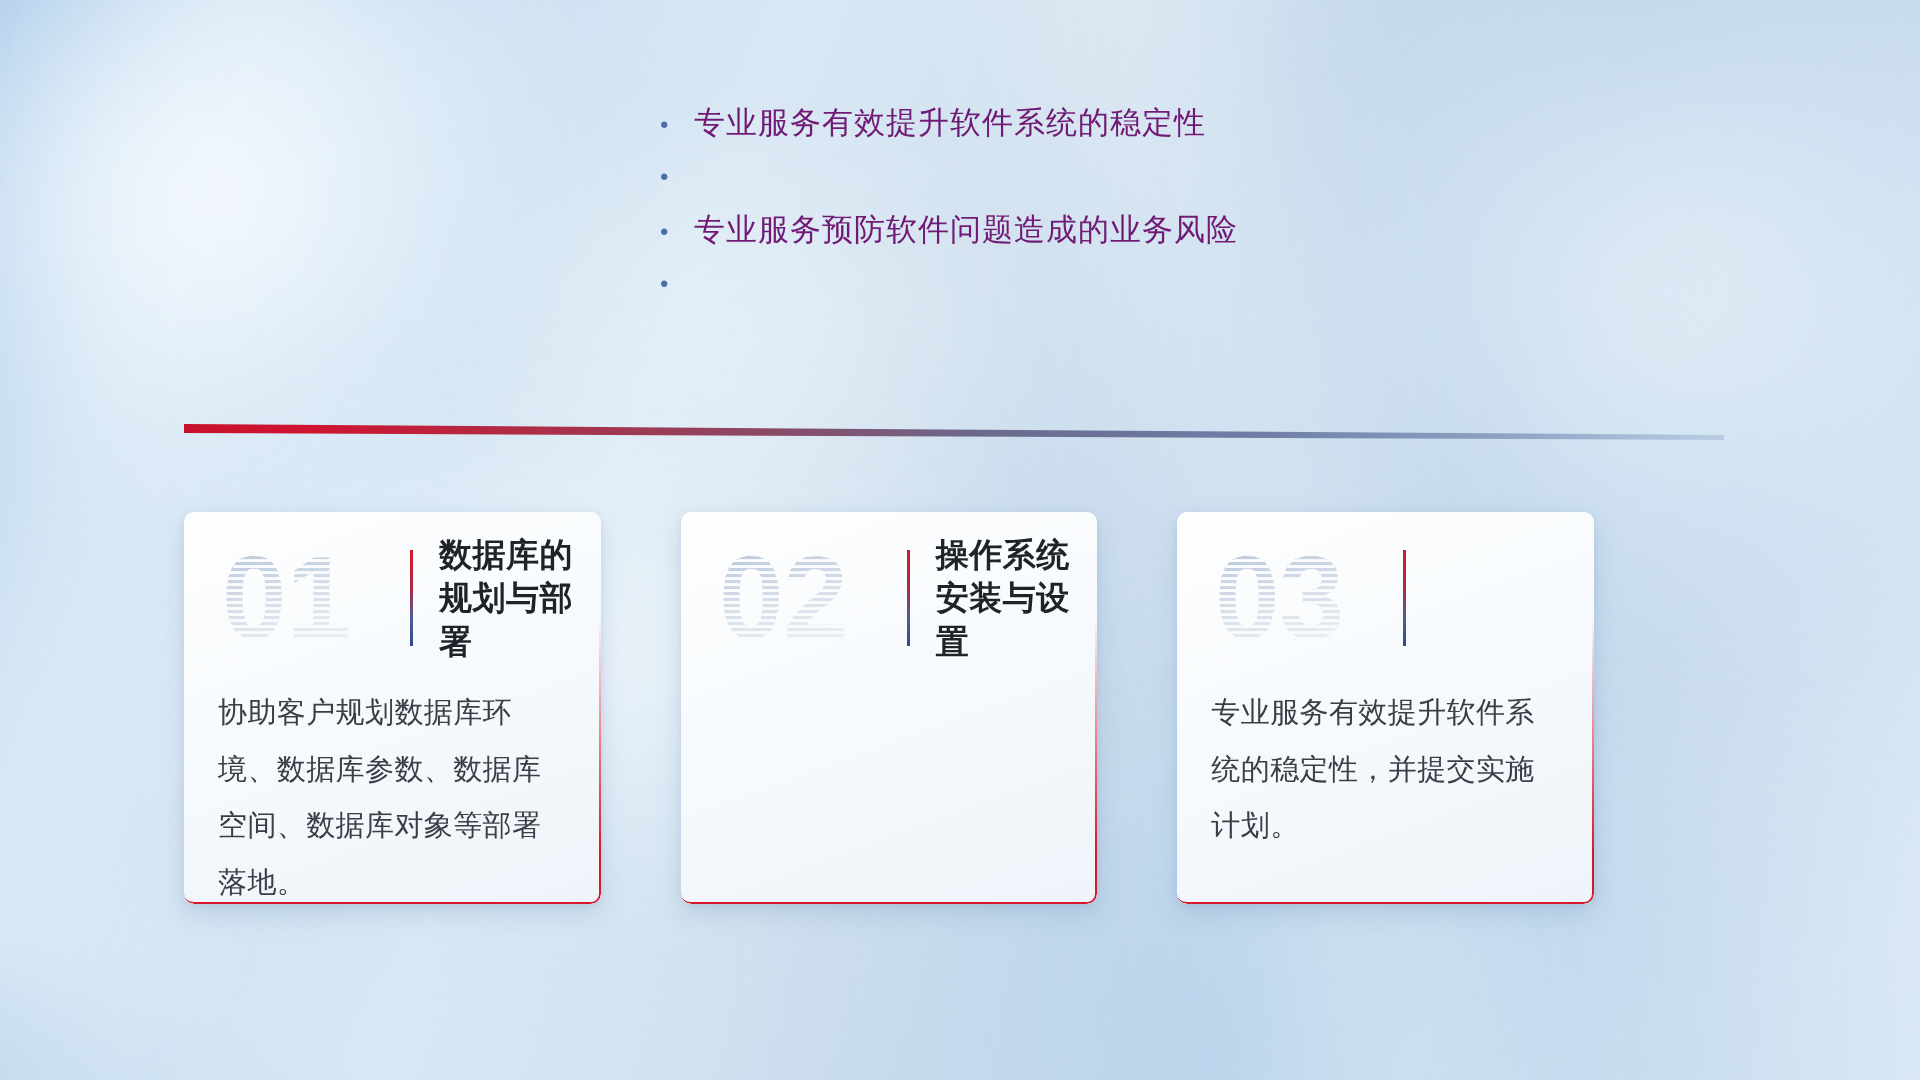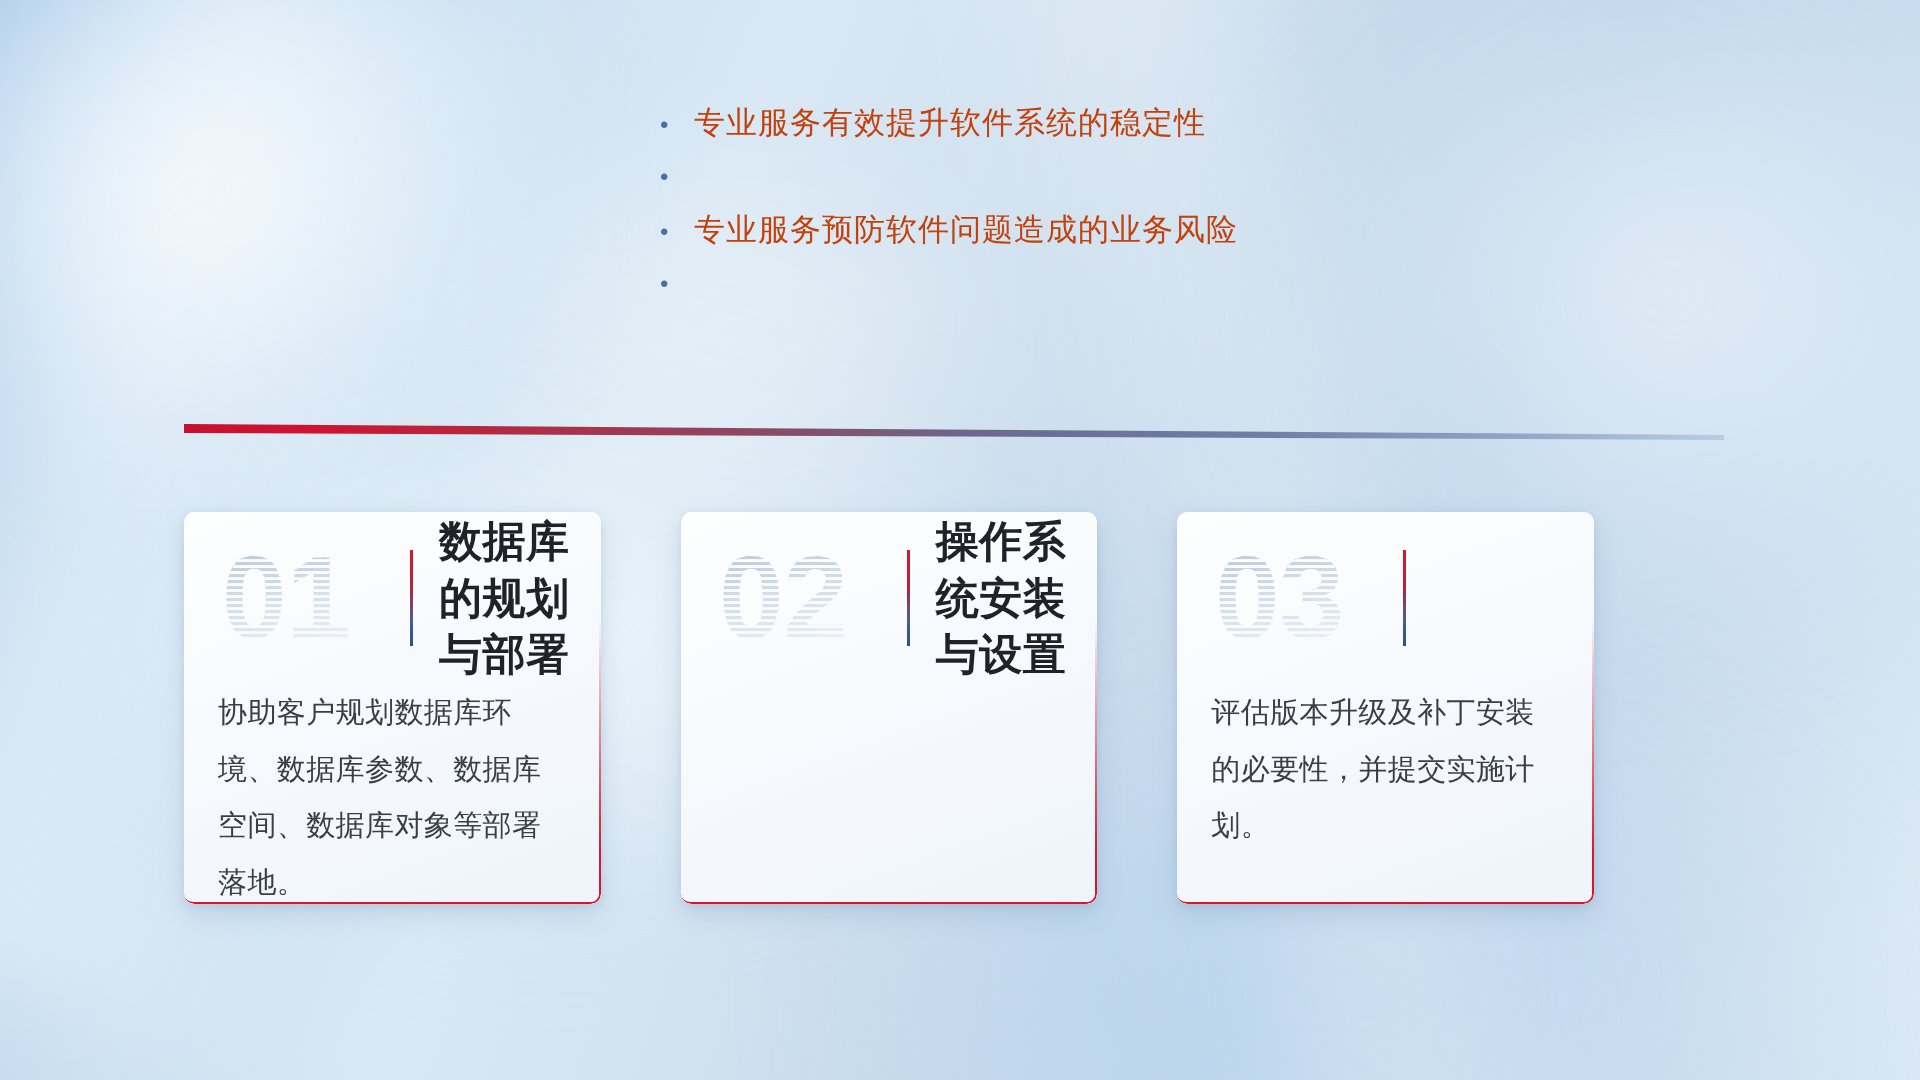--- a/index.html
+++ b/index.html
@@ -48,21 +48,21 @@
     background:radial-gradient(ellipse 120% 110% at 50% 45%,rgba(255,255,255,0) 55%,rgba(150,185,218,.30) 100%); }
 
   
   #content{ position:relative; z-index:2; width:1920px; height:1080px; }
 
   
   .bullets{ position:absolute; left:660px; top:104px; }
   .bullet-row{ display:flex; align-items:baseline; margin-bottom:22px; }
   .bullet-dot{ width:34px; flex:0 0 34px; color:#4a6fa8; font-size:24px; line-height:1; }
   .bullet-text{
-    font-size:31px; line-height:1.25; color:#c2410c; letter-spacing:1px;
+    font-size:31px; line-height:1.25; color:#701a75; letter-spacing:1px;
     font-weight:500; white-space:nowrap;
   }
 
   
   .divider{
     position:absolute; left:184px; top:422px; width:1540px; height:22px;
   }
   .divider svg{ display:block; width:100%; height:100%; }
 
   
@@ -90,21 +90,21 @@
   .ghost-num{
     position:relative; width:188px; height:120px; flex:0 0 188px;
     opacity:.95;
   }
   .ghost-num svg{ display:block; width:100%; height:100%; }
   .accent-bar{
     width:3px; height:96px; flex:0 0 3px; margin:0 0 0 4px;
     background:linear-gradient(180deg,#d7182a 0%,#b3243f 38%,#4a5f94 72%,#2f4b8e 100%);
   }
   .card-title{
-    margin-left:26px; font-size:43px; line-height:1.32; color:#1f2329;
+    margin-left:26px; font-size:33px; line-height:1.32; color:#1f2329;
     font-weight:600; letter-spacing:.5px;
   }
   .card-body{
     padding:0 34px; font-size:29px; line-height:1.95; color:#3a3f47;
     letter-spacing:.4px;
   }
 </style>
 </head>
 <body>
 
@@ -240,17 +240,17 @@
             <g mask="url(#mk3)" opacity="0.75">
               <text x="4" y="100" font-family="Liberation Sans, sans-serif" font-size="116" font-weight="700" fill="url(#stripes3)">03</text>
             </g>
             <g mask="url(#mk3)" opacity="0.30">
               <text x="4" y="100" font-family="Liberation Sans, sans-serif" font-size="116" font-weight="700" fill="none" stroke="#c8102e" stroke-width="0.6" stroke-dasharray="2 9">03</text>
             </g>
           </svg>
         </div>
         <div class="accent-bar"></div>
       </div>
-      <div class="card-body">评估版本升级及补丁安装的必要性，并提交实施计划。</div>
+      <div class="card-body">专业服务有效提升软件系统的稳定性，并提交实施计划。</div>
     </div>
 
   </div>
 </div>
 
 </body></html>

